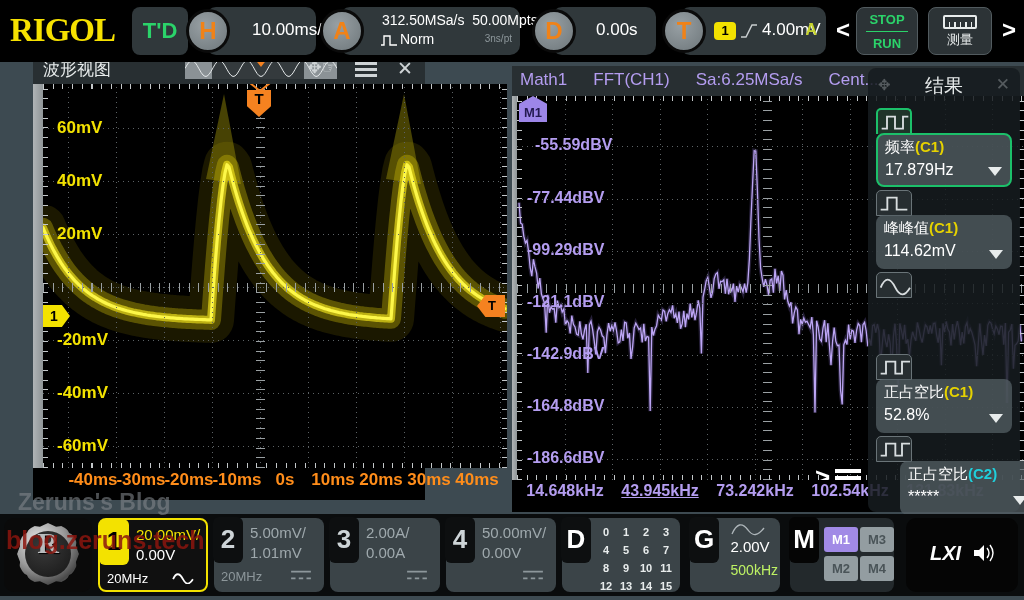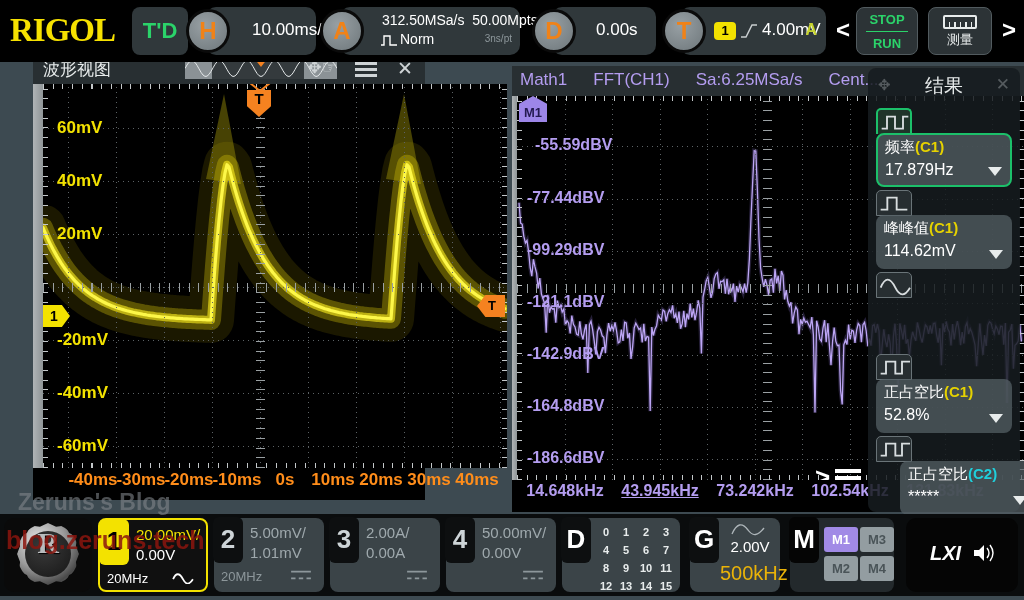--- a/index.html
+++ b/index.html
@@ -471,21 +471,21 @@
       <div class="bbadge" style="color:#fff;">D</div>
       <div id="dig-grid"><span>0</span><span>1</span><span>2</span><span>3</span><br><span>4</span><span>5</span><span>6</span><span>7</span><br><span>8</span><span>9</span><span>10</span><span>11</span><br><span>12</span><span>13</span><span>14</span><span>15</span><br></div>
     </div>
 
     <div class="bblock" style="left:690px; width:90px;">
       <div class="bbadge" style="color:#fff;">G</div>
       <svg class="abs" style="left:40px; top:4px;" width="36" height="16" viewBox="0 0 36 16">
         <path d="M2 12 q7 -16 16 -4 q7 10 16 -2" fill="none" stroke="#aeb6ba" stroke-width="1.3"></path>
       </svg>
       <div class="abs" style="left:34px; top:20px; width:52px; text-align:center; color:#fff; font-size:15px;">2.00V</div>
-      <div class="abs" style="left:30px; top:44px; width:58px; text-align:right; color:#eab308; font-size:20px;">500kHz</div>
+      <div class="abs" style="left:30px; top:44px; width:58px; text-align:right; color:#bef264; font-size:14px;">500kHz</div>
     </div>
 
     <div class="bblock" style="left:790px; width:104px; background:#23292c;">
       <div class="bbadge" style="color:#fff; background:#050505;">M</div>
       <div id="math-buttons">
           <div class="mbtn on" style="left: 34px; top: 9px; position: absolute;">M1</div>
           <div class="mbtn" style="left: 70px; top: 9px; position: absolute;">M3</div>
           <div class="mbtn" style="left: 34px; top: 38px; position: absolute;">M2</div>
           <div class="mbtn" style="left: 70px; top: 38px; position: absolute;">M4</div>
         </div>

